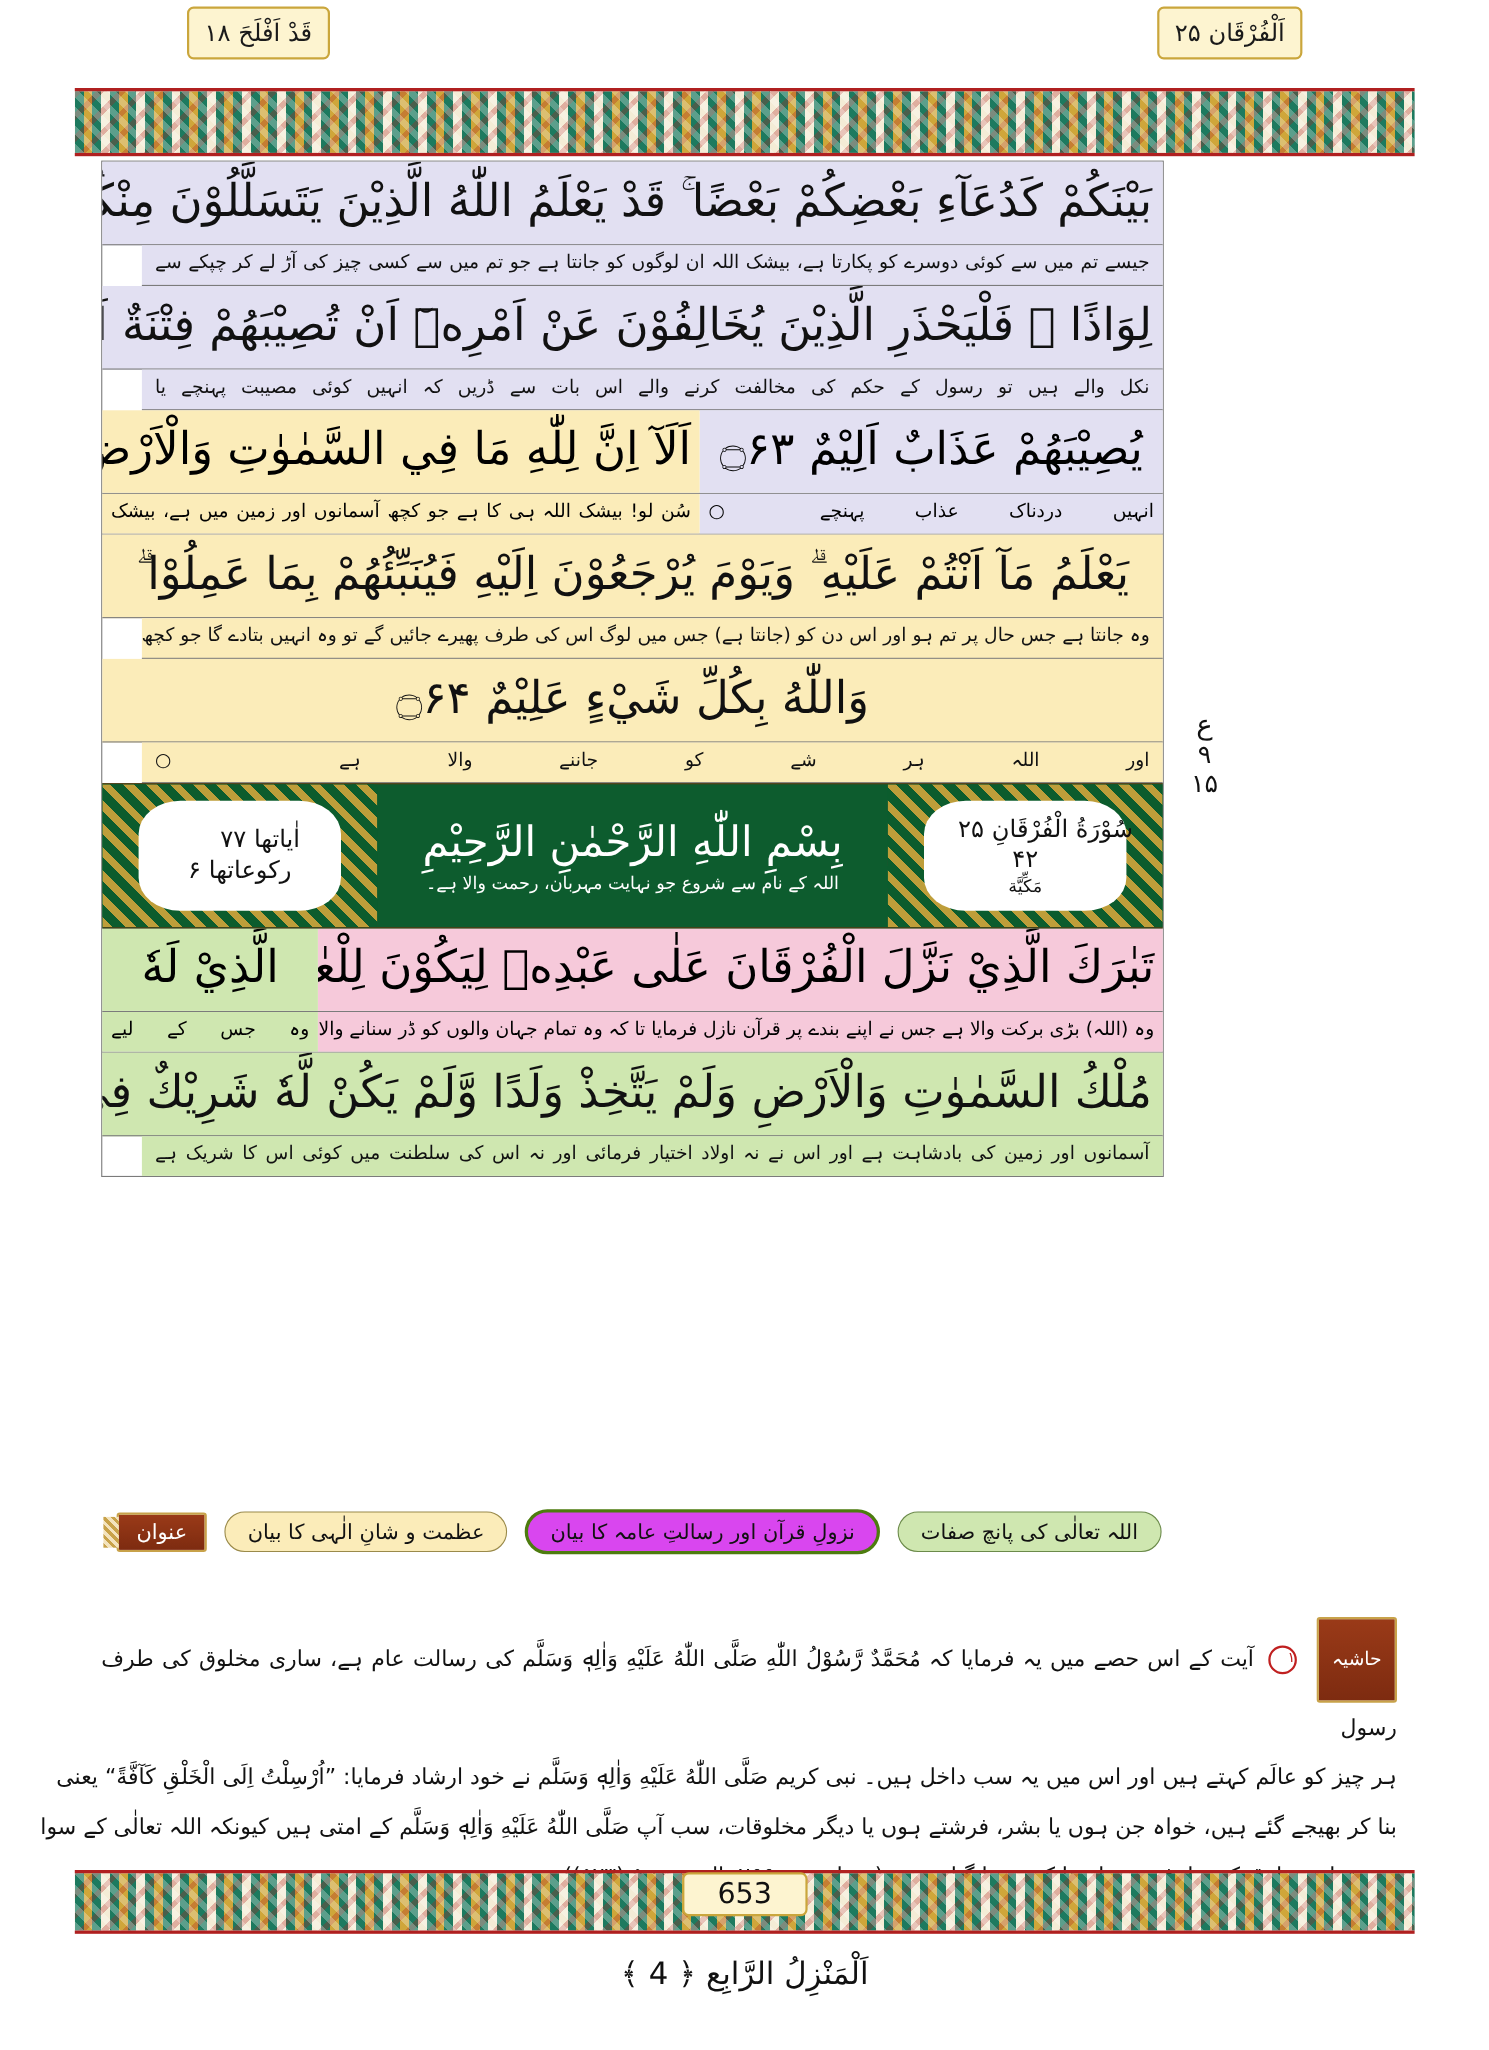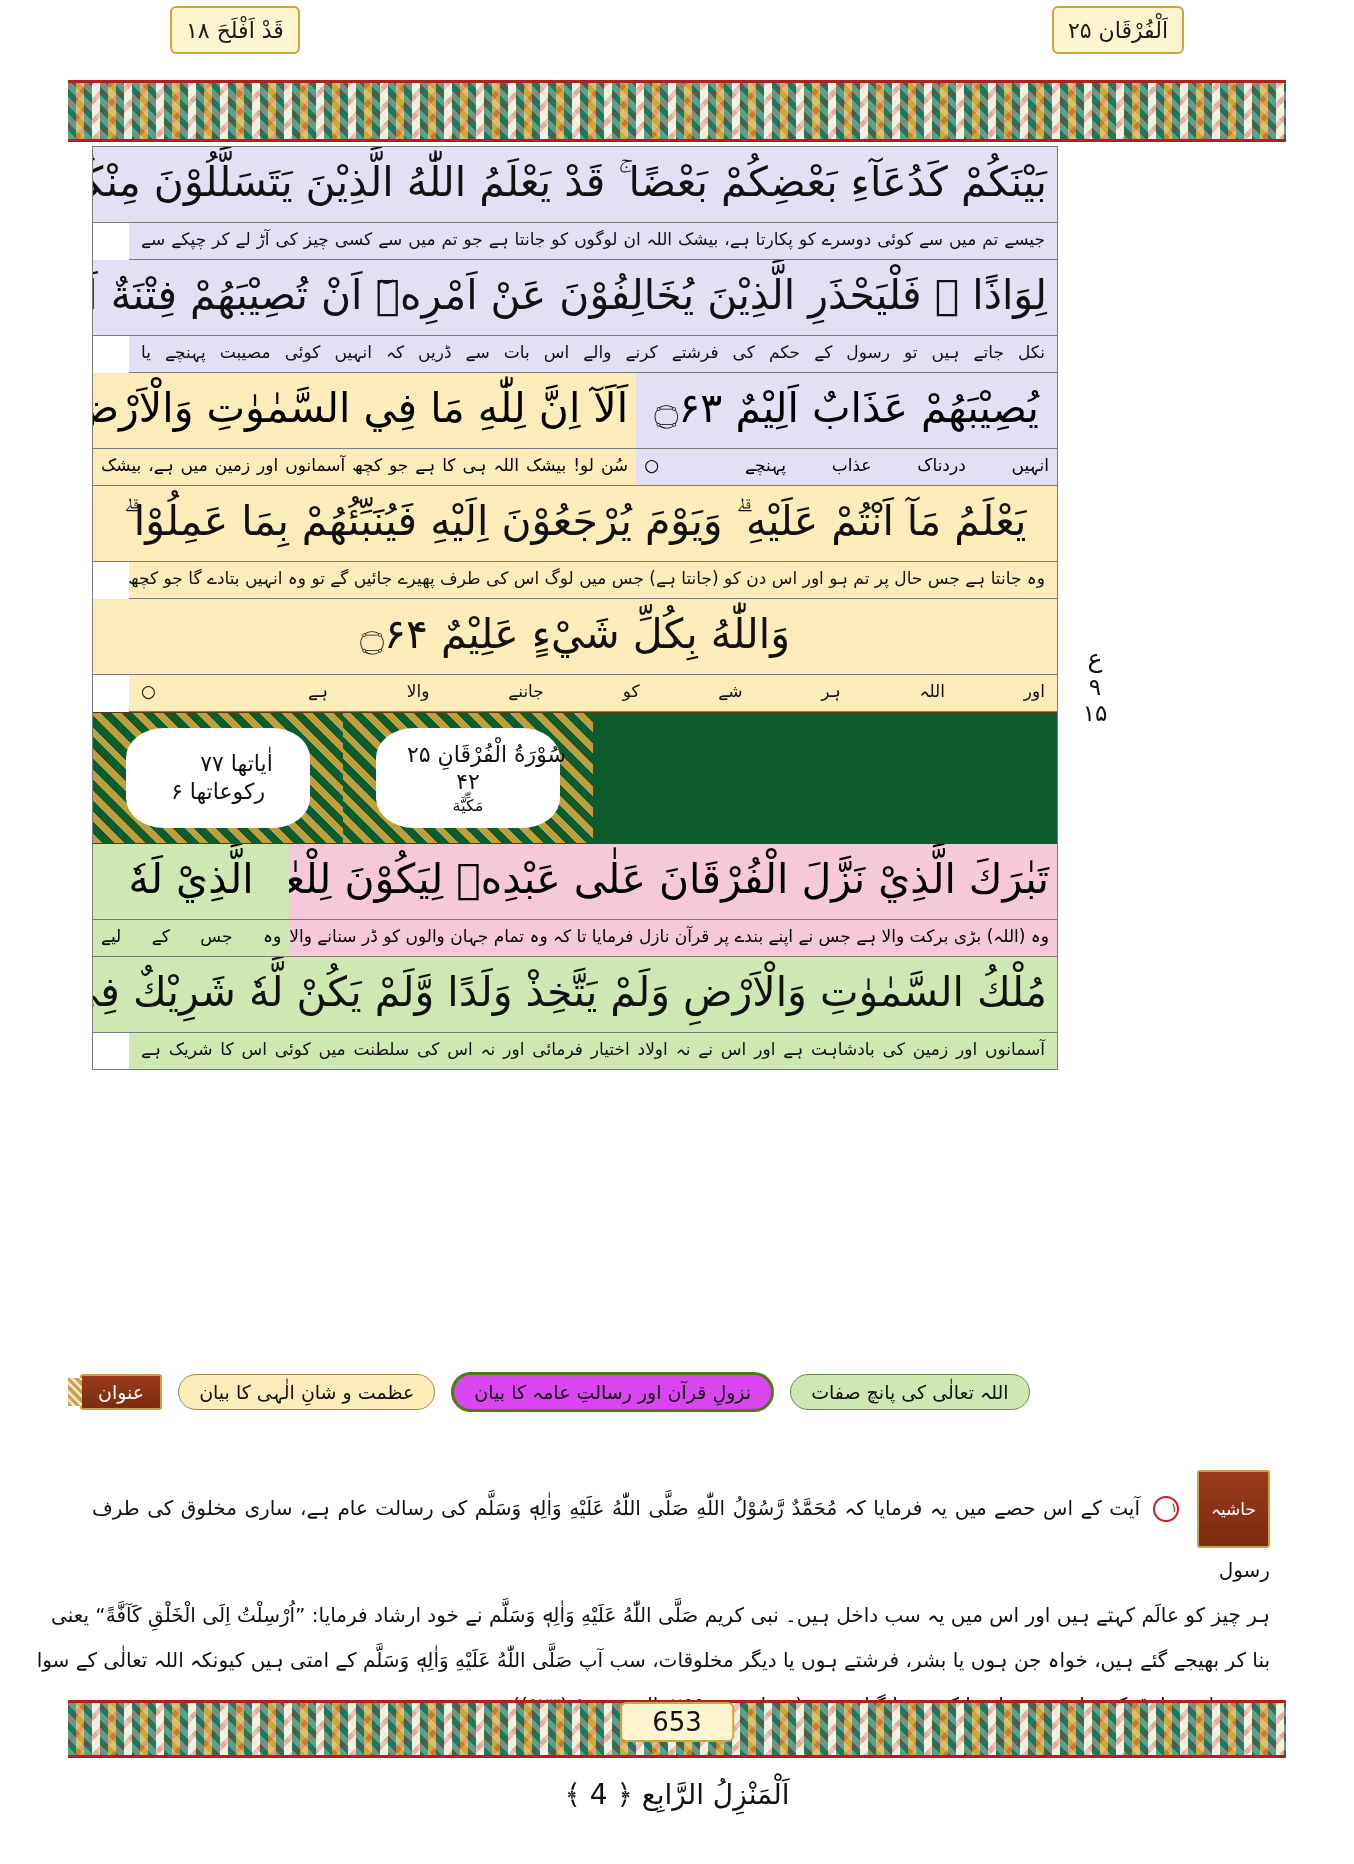--- a/index.html
+++ b/index.html
@@ -133,21 +133,21 @@
   
   .ruku-side{
     position:absolute;left:1072px;top:645px;width:46px;
     text-align:center;direction:rtl;color:#111;
     font-size:25px;line-height:1.15;
   }
   .ruku-side .n{font-size:23px;}
 
   
   .topics{
-    position:absolute;left:80px;top:1372px;width:1195px;
+    position:absolute;left:106px;top:1372px;width:1195px;
     display:flex;flex-direction:row-reverse;align-items:center;
     justify-content:flex-start;gap:16px;direction:rtl;
   }
   .topic-label{
     background:linear-gradient(180deg,#9a3a18,#7d2b10);
     color:#fff;font-size:19px;padding:5px 16px;border-radius:3px;
     border:2px solid #c8a24a;white-space:nowrap;
     position:relative;
   }
   .topic-label:before{
@@ -225,21 +225,21 @@
     <div class="n">۹</div>
     <div class="n">۱۵</div>
   </div>
 
   <div class="frame">
 
     <div class="ayah-row bg-lav">بَيْنَكُمْ كَدُعَآءِ بَعْضِكُمْ بَعْضًا ۚ قَدْ يَعْلَمُ اللّٰهُ الَّذِيْنَ يَتَسَلَّلُوْنَ مِنْكُمْ</div>
     <div class="trans-row bg-lav">جیسے تم میں سے کوئی دوسرے کو پکارتا ہے، بیشک اللہ ان لوگوں کو جانتا ہے جو تم میں سے کسی چیز کی آڑ لے کر چپکے سے</div>
 
     <div class="ayah-row bg-lav">لِوَاذًا ۚ فَلْيَحْذَرِ الَّذِيْنَ يُخَالِفُوْنَ عَنْ اَمْرِهٖٓ اَنْ تُصِيْبَهُمْ فِتْنَةٌ اَوْ</div>
-    <div class="trans-row bg-lav">نکل جاتے ہیں تو رسول کے حکم کی فرشتے کرنے والے اس بات سے ڈریں کہ انہیں کوئی مصیبت پہنچے یا</div>
+    <div class="trans-row bg-lav">نکل والے ہیں تو رسول کے حکم کی مخالفت کرنے والے اس بات سے ڈریں کہ انہیں کوئی مصیبت پہنچے یا</div>
 
     <div class="split">
       <div class="bg-lav" style="flex:0 0 42%">يُصِيْبَهُمْ عَذَابٌ اَلِيْمٌ ۝۶۳</div>
       <div class="bg-cream" style="flex:1">اَلَآ اِنَّ لِلّٰهِ مَا فِي السَّمٰوٰتِ وَالْاَرْضِ ۗ قَدْ</div>
     </div>
     <div class="split-tr">
       <div class="bg-lav" style="flex:0 0 42%">انہیں دردناک عذاب پہنچے ○</div>
       <div class="bg-cream" style="flex:1">سُن لو! بیشک اللہ ہی کا ہے جو کچھ آسمانوں اور زمین میں ہے، بیشک</div>
     </div>
 
@@ -250,20 +250,24 @@
     <div class="trans-row bg-cream">اور اللہ ہر شے کو جاننے والا ہے ○</div>
 
     <div class="surah-band">
       <div class="cartouche">
         <div class="inner">
           <div class="l1">اٰیاتھا ۷۷</div>
           <div class="l2">رکوعاتھا ۶</div>
         </div>
       </div>
 
+      <div class="bism">
+        <div class="ar">بِسْمِ اللّٰهِ الرَّحْمٰنِ الرَّحِيْمِ</div>
+        <div class="ur">اللہ کے نام سے شروع جو نہایت مہربان، رحمت والا ہے۔</div>
+      </div>
 
       <div class="cartouche">
         <div class="inner">
           <div class="l1">سُوْرَةُ الْفُرْقَانِ ۲۵</div>
           <div class="l2">۴۲</div>
           <div class="l3">مَكِّيَّة</div>
         </div>
       </div>
     </div>
 

